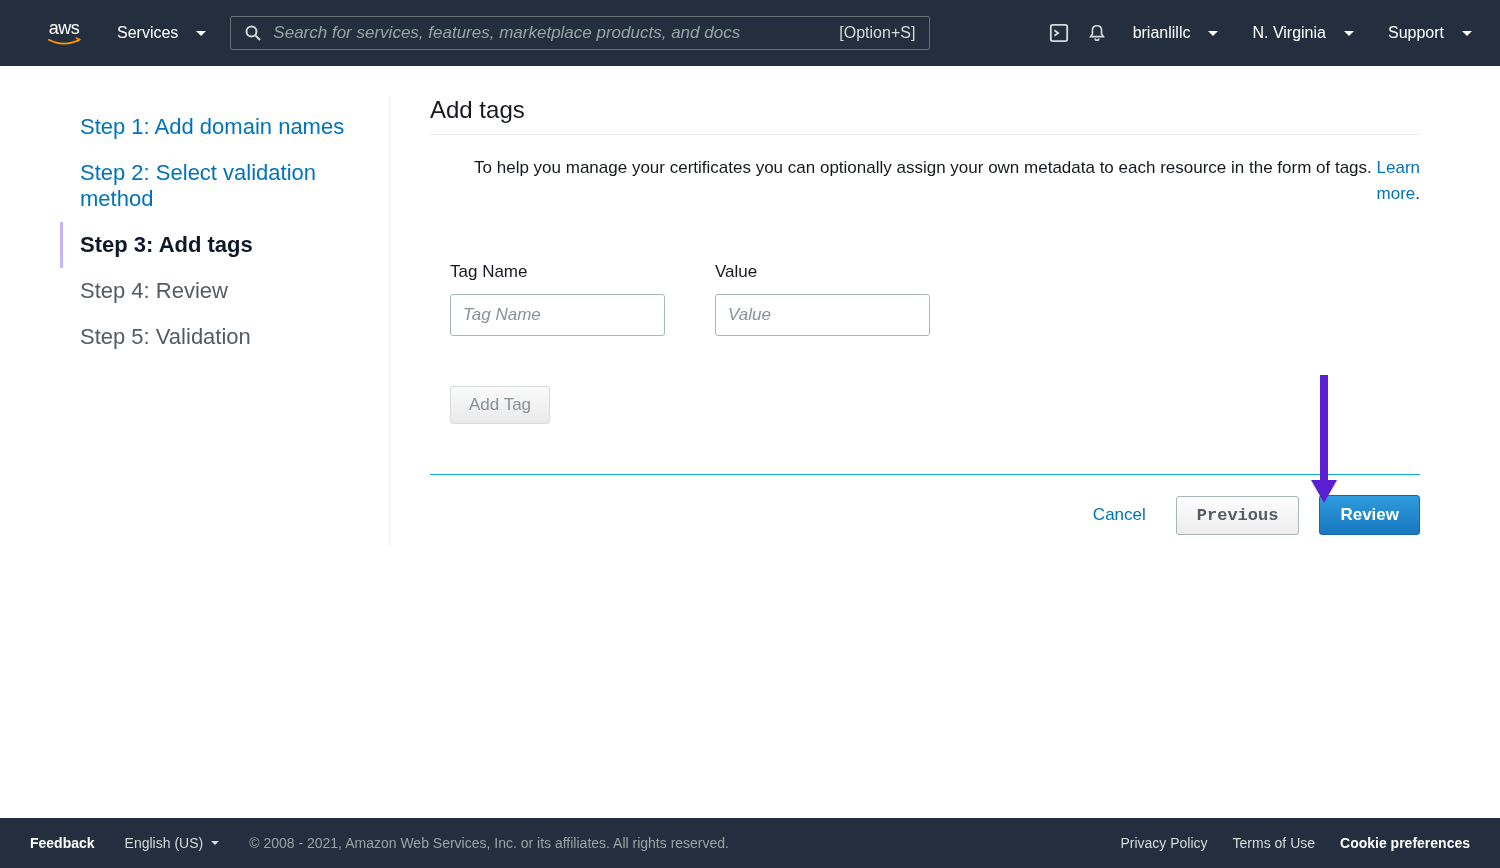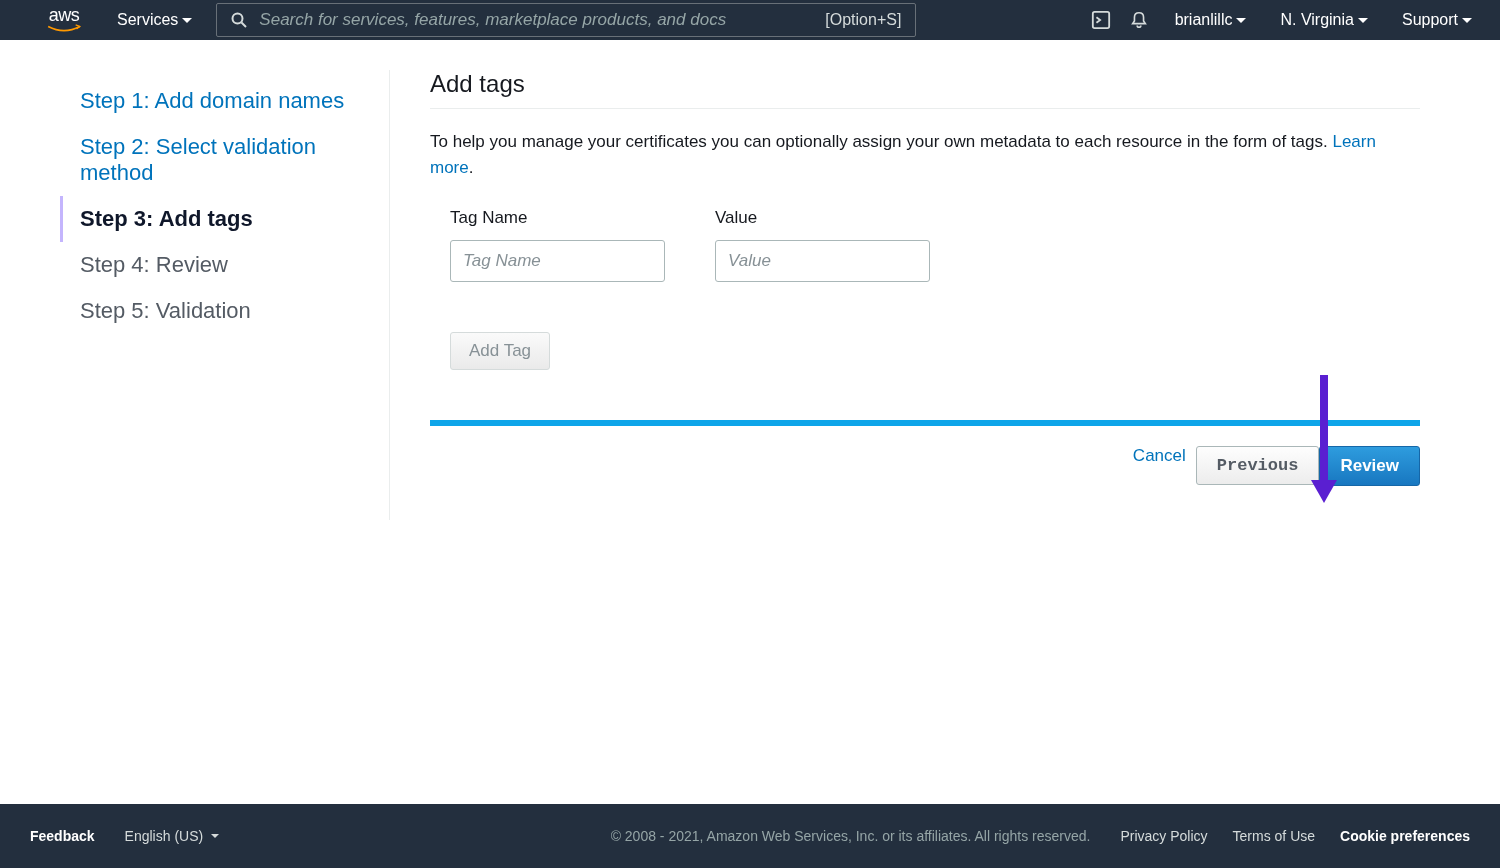--- a/index.html
+++ b/index.html
@@ -12,21 +12,21 @@
       background: #ffffff;
       color: #16191f;
       width: 1500px;
       height: 868px;
       overflow: hidden;
       position: relative;
     }
     
     .top-nav {
       background: #232f3e;
-      height: 40px;
+      height: 66px;
       display: flex;
       align-items: center;
       padding: 0 20px;
       gap: 16px;
       color: #fff;
     }
     .aws-logo {
       display: flex;
       flex-direction: column;
       align-items: center;
@@ -40,21 +40,21 @@
       line-height: 1;
       letter-spacing: -0.5px;
     }
     .aws-logo-smile {
       width: 38px;
       height: 10px;
     }
     .nav-item {
       display: flex;
       align-items: center;
-      gap: 4px;
+      gap: 18px;
       cursor: pointer;
       font-size: 16px;
       color: #fff;
       padding: 0 8px;
     }
     .caret-down {
       width: 0;
       height: 0;
       border-left: 5px solid transparent;
       border-right: 5px solid transparent;
@@ -151,21 +151,22 @@
       font-weight: 400;
       color: #16191f;
       padding-bottom: 10px;
       border-bottom: 1px solid #eaeded;
       margin-bottom: 20px;
     }
     .section-desc {
       font-size: 17px;
       color: #16191f;
       line-height: 1.5;
-      margin-bottom: 28px;
+      margin-bottom: 56px;
+      text-align: right;
     }
     .link {
       color: #0073bb;
       cursor: pointer;
     }
     .tag-form {
       padding-left: 20px;
     }
     .tag-row {
       display: flex;
@@ -197,26 +198,27 @@
       margin-top: 30px;
       padding: 8px 18px;
       background: linear-gradient(#fafafa, #eaeaea);
       border: 1px solid #d5dbdb;
       border-radius: 3px;
       font-size: 17px;
       color: #879196;
       cursor: pointer;
     }
     .actions-row {
-      border-top: 6px solid #0ea5e9;
+      border-top: 1px solid #0ea5e9;
       margin-top: 50px;
       padding-top: 20px;
       display: flex;
       justify-content: flex-end;
-      align-items: flex-start;
+      align-items: center;
+      gap: 20px;
     }
     .cancel-link {
       color: #0073bb;
       font-size: 17px;
       cursor: pointer;
       margin-right: 10px;
     }
     .btn {
       padding: 9px 20px;
       border-radius: 3px;
@@ -241,36 +243,36 @@
       left: 1309px;
       top: 375px;
     }
     
     .footer {
       position: absolute;
       bottom: 0;
       left: 0;
       right: 0;
       background: #232f3e;
-      height: 64px;
+      height: 50px;
       display: flex;
       align-items: center;
       padding: 0 30px;
       color: #d5dbdb;
       font-size: 14px;
       gap: 30px;
     }
     .footer-left {
       display: flex;
       align-items: center;
       gap: 30px;
     }
     .footer-center {
       flex: 1;
-      text-align: right;
+      text-align: left;
       color: #95a5a6;
     }
     .footer-right {
       display: flex;
       gap: 25px;
     }
     .footer a, .footer span {
       color: #d5dbdb;
       text-decoration: none;
       cursor: pointer;

